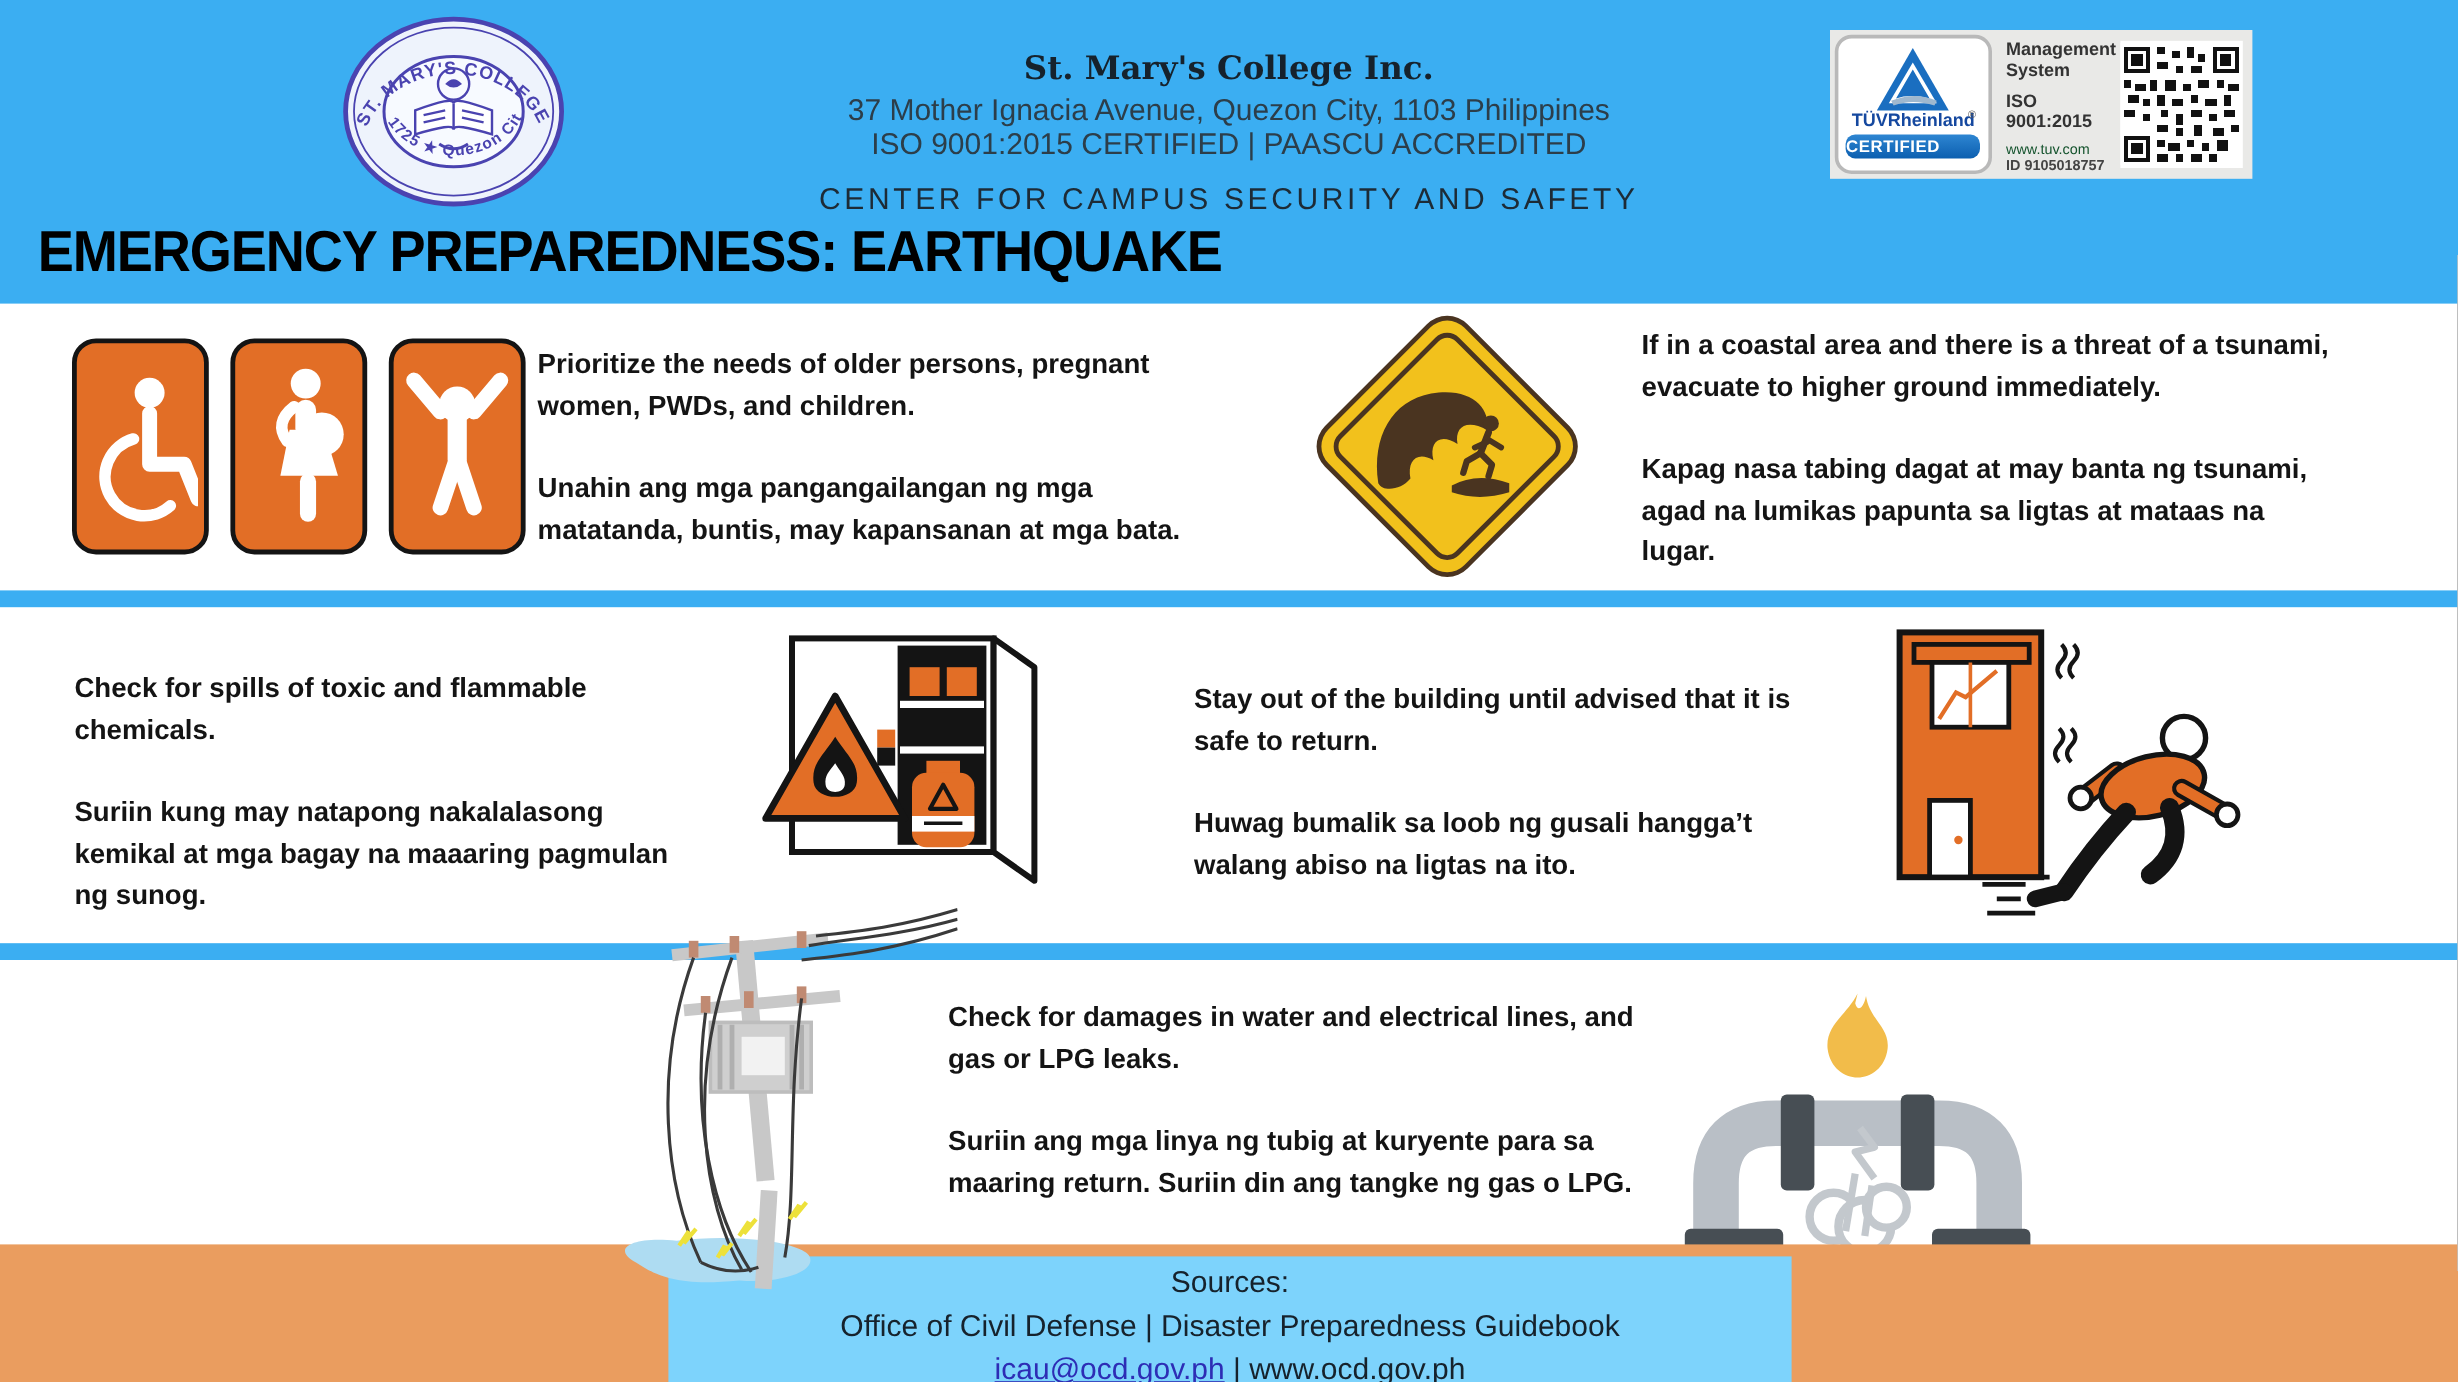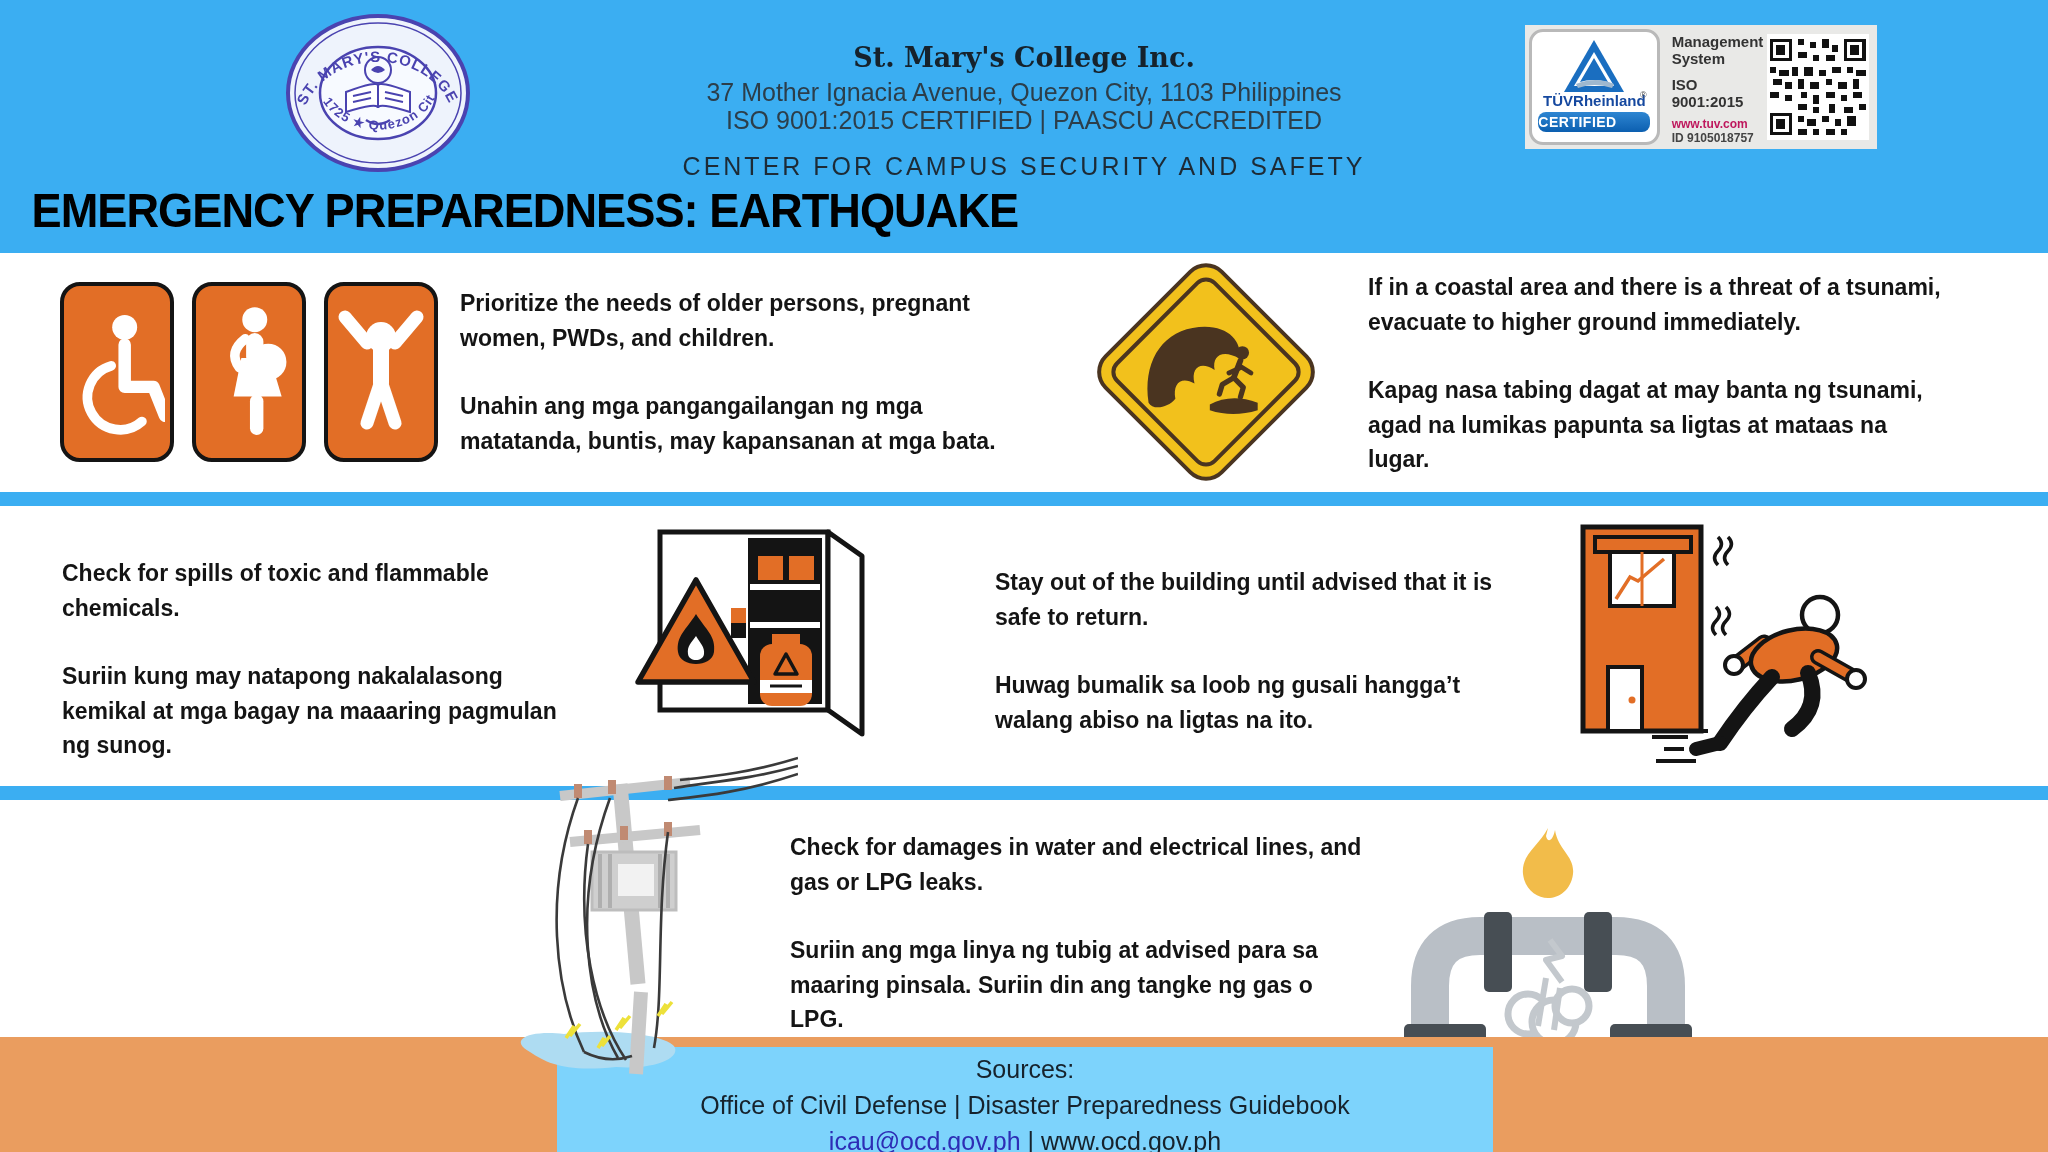--- a/index.html
+++ b/index.html
@@ -28,21 +28,21 @@
     border:3px solid #b9b9b9; border-radius:14px; display:flex; flex-direction:column; align-items:center; }
   .tuv-tri { margin-top:6px; }
   .tuv-brand { font-size:15px; font-weight:bold; color:#15489f; margin-top:-2px; }
   .tuv-reg { position:absolute; right:10px; top:58px; font-size:9px; color:#555; }
   .tuv-cert { margin-top:3px; margin-bottom:5px; width:112px; text-align:left;
     background:linear-gradient(#2e86d2,#0c5fb0); color:#fff; font-weight:bold;
     font-size:14px; border-radius:8px; padding:2px 0; letter-spacing:0.5px; }
   .tuv-mid { flex:1; padding:8px 4px 4px 8px; display:flex; flex-direction:column; }
   .tuv-ms { font-size:15px; font-weight:bold; color:#333; line-height:1.15; }
   .tuv-iso { font-size:15px; font-weight:bold; color:#333; margin-top:8px; }
-  .tuv-web { font-size:12px; font-weight:bold; color:#be185d; margin-top:auto; }
+  .tuv-web { font-size:12px; font-weight:normal; color:#14532d; margin-top:auto; }
   .tuv-id  { font-size:12px; font-weight:bold; color:#444; }
   .tuv-qr { width:106px; height:106px; margin:9px 8px 0 0; background:#fff; }
   
   .divider { position:absolute; left:0; width:2048px; height:14px; background:#3BAEF2; }
   .txt { position:absolute; font-size:23px; font-weight:bold; color:#141414; line-height:1.5; }
   .txt p + p { margin-top:34px; }
   
   .cards { position:absolute; left:60px; top:282px; display:flex; gap:18px; }
   .card { width:114px; height:180px; background:#E26E26; border:4px solid #141414; border-radius:20px;
     display:flex; align-items:center; justify-content:center; }
@@ -203,21 +203,21 @@
         <circle cx="50" cy="30" r="15" fill="#fff"></circle>
         <path d="M14,10 L36,36" stroke="#fff" stroke-width="13" stroke-linecap="round"></path>
         <path d="M86,10 L64,36" stroke="#fff" stroke-width="13" stroke-linecap="round"></path>
         <path d="M50,42 L50,76" stroke="#fff" stroke-width="16" stroke-linecap="round"></path>
         <path d="M50,74 L36,116" stroke="#fff" stroke-width="13" stroke-linecap="round"></path>
         <path d="M50,74 L64,116" stroke="#fff" stroke-width="13" stroke-linecap="round"></path>
       </svg>
     </div>
   </div>
 
-  <div class="txt abs" style="left:460px; top:286px; width:545px;">
+  <div class="txt abs" style="left:448px; top:286px; width:545px;">
     <p>Prioritize the needs of older persons, pregnant women, PWDs, and children.</p>
     <p>Unahin ang mga pangangailangan ng mga matatanda, buntis, may kapansanan at mga bata.</p>
   </div>
 
   <div class="sign-outer">
     <div class="sign-mid">
       <div class="sign-inner">
         <svg width="140" height="140" viewBox="0 0 140 140">
           <g fill="#4a3420">
             <path d="M10,102 C4,62 22,30 56,24 C90,18 108,36 105,56 C88,46 76,52 79,68 C64,58 54,66 58,82 C44,74 35,82 38,98 C30,108 14,110 10,102 Z"></path>
@@ -343,21 +343,21 @@
     <g stroke="#EDE13A" stroke-width="3.5" fill="none">
       <path d="M98,286 l8,-12 l-4,10 l10,-12"></path>
       <path d="M148,278 l8,-12 l-4,10 l10,-12"></path>
       <path d="M190,264 l8,-12 l-4,10 l10,-12"></path>
       <path d="M130,296 l6,-10 l-2,8 l8,-10"></path>
     </g>
   </svg>
 
   <div class="txt abs" style="left:790px; top:830px; width:575px;">
     <p>Check for damages in water and electrical lines, and gas or LPG leaks.</p>
-    <p>Suriin ang mga linya ng tubig at advised para sa maaring pinsala. Suriin din ang tangke ng gas o LPG.</p>
+    <p>Suriin ang mga linya ng tubig at kuryente para sa maaring return. Suriin din ang tangke ng gas o LPG.</p>
   </div>
 
   <svg class="abs" style="left:1398px; top:818px;" width="300" height="248" viewBox="0 0 300 248">
     <path d="M150,10 C141,28 123,36 125,56 C127,72 139,80 150,80 C161,80 173,72 175,56 C177,38 160,32 157,12 C155,22 150,26 148,18 Z" fill="#F2BC4A"></path>
     <path d="M32,218 L32,168 Q32,118 82,118 L218,118 Q268,118 268,168 L268,218" stroke="#B9BFC6" stroke-width="38" fill="none"></path>
     <rect x="86" y="94" width="28" height="80" rx="5" fill="#474E54"></rect>
     <rect x="186" y="94" width="28" height="80" rx="5" fill="#474E54"></rect>
     <rect x="6" y="206" width="82" height="28" rx="5" fill="#474E54"></rect>
     <rect x="212" y="206" width="82" height="28" rx="5" fill="#474E54"></rect>
     <g stroke="#C3C8CD" fill="none">

